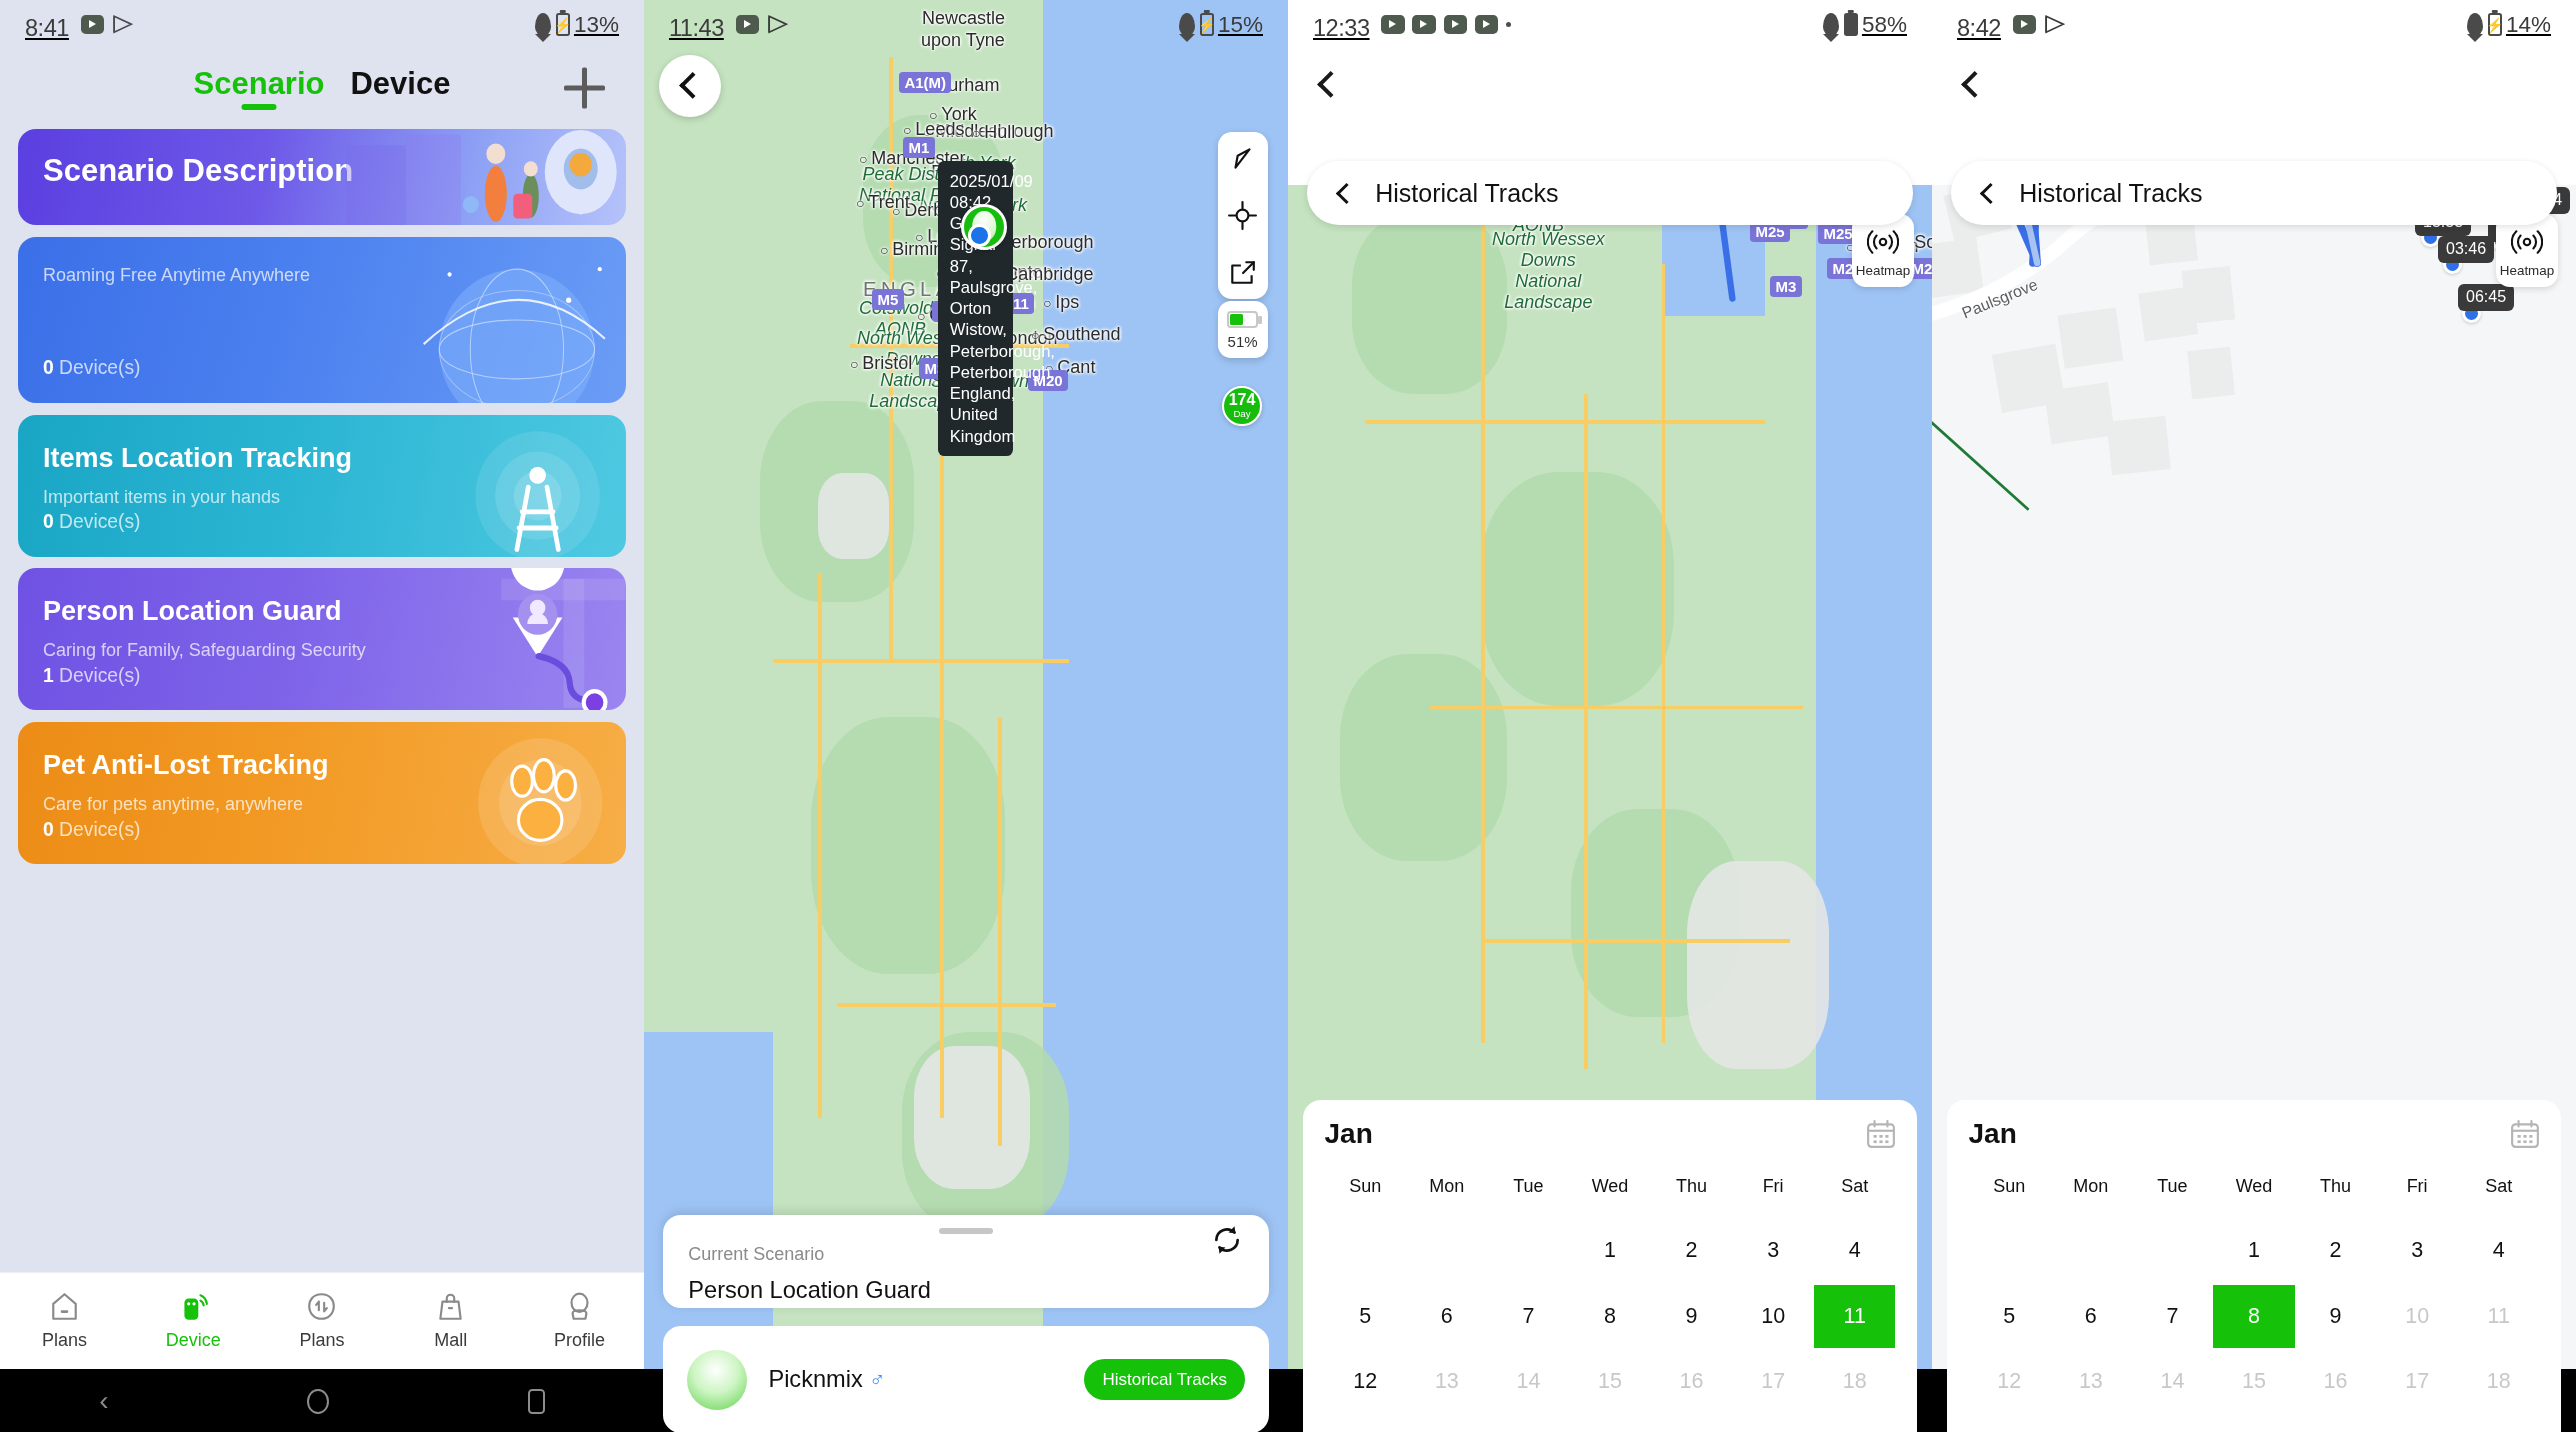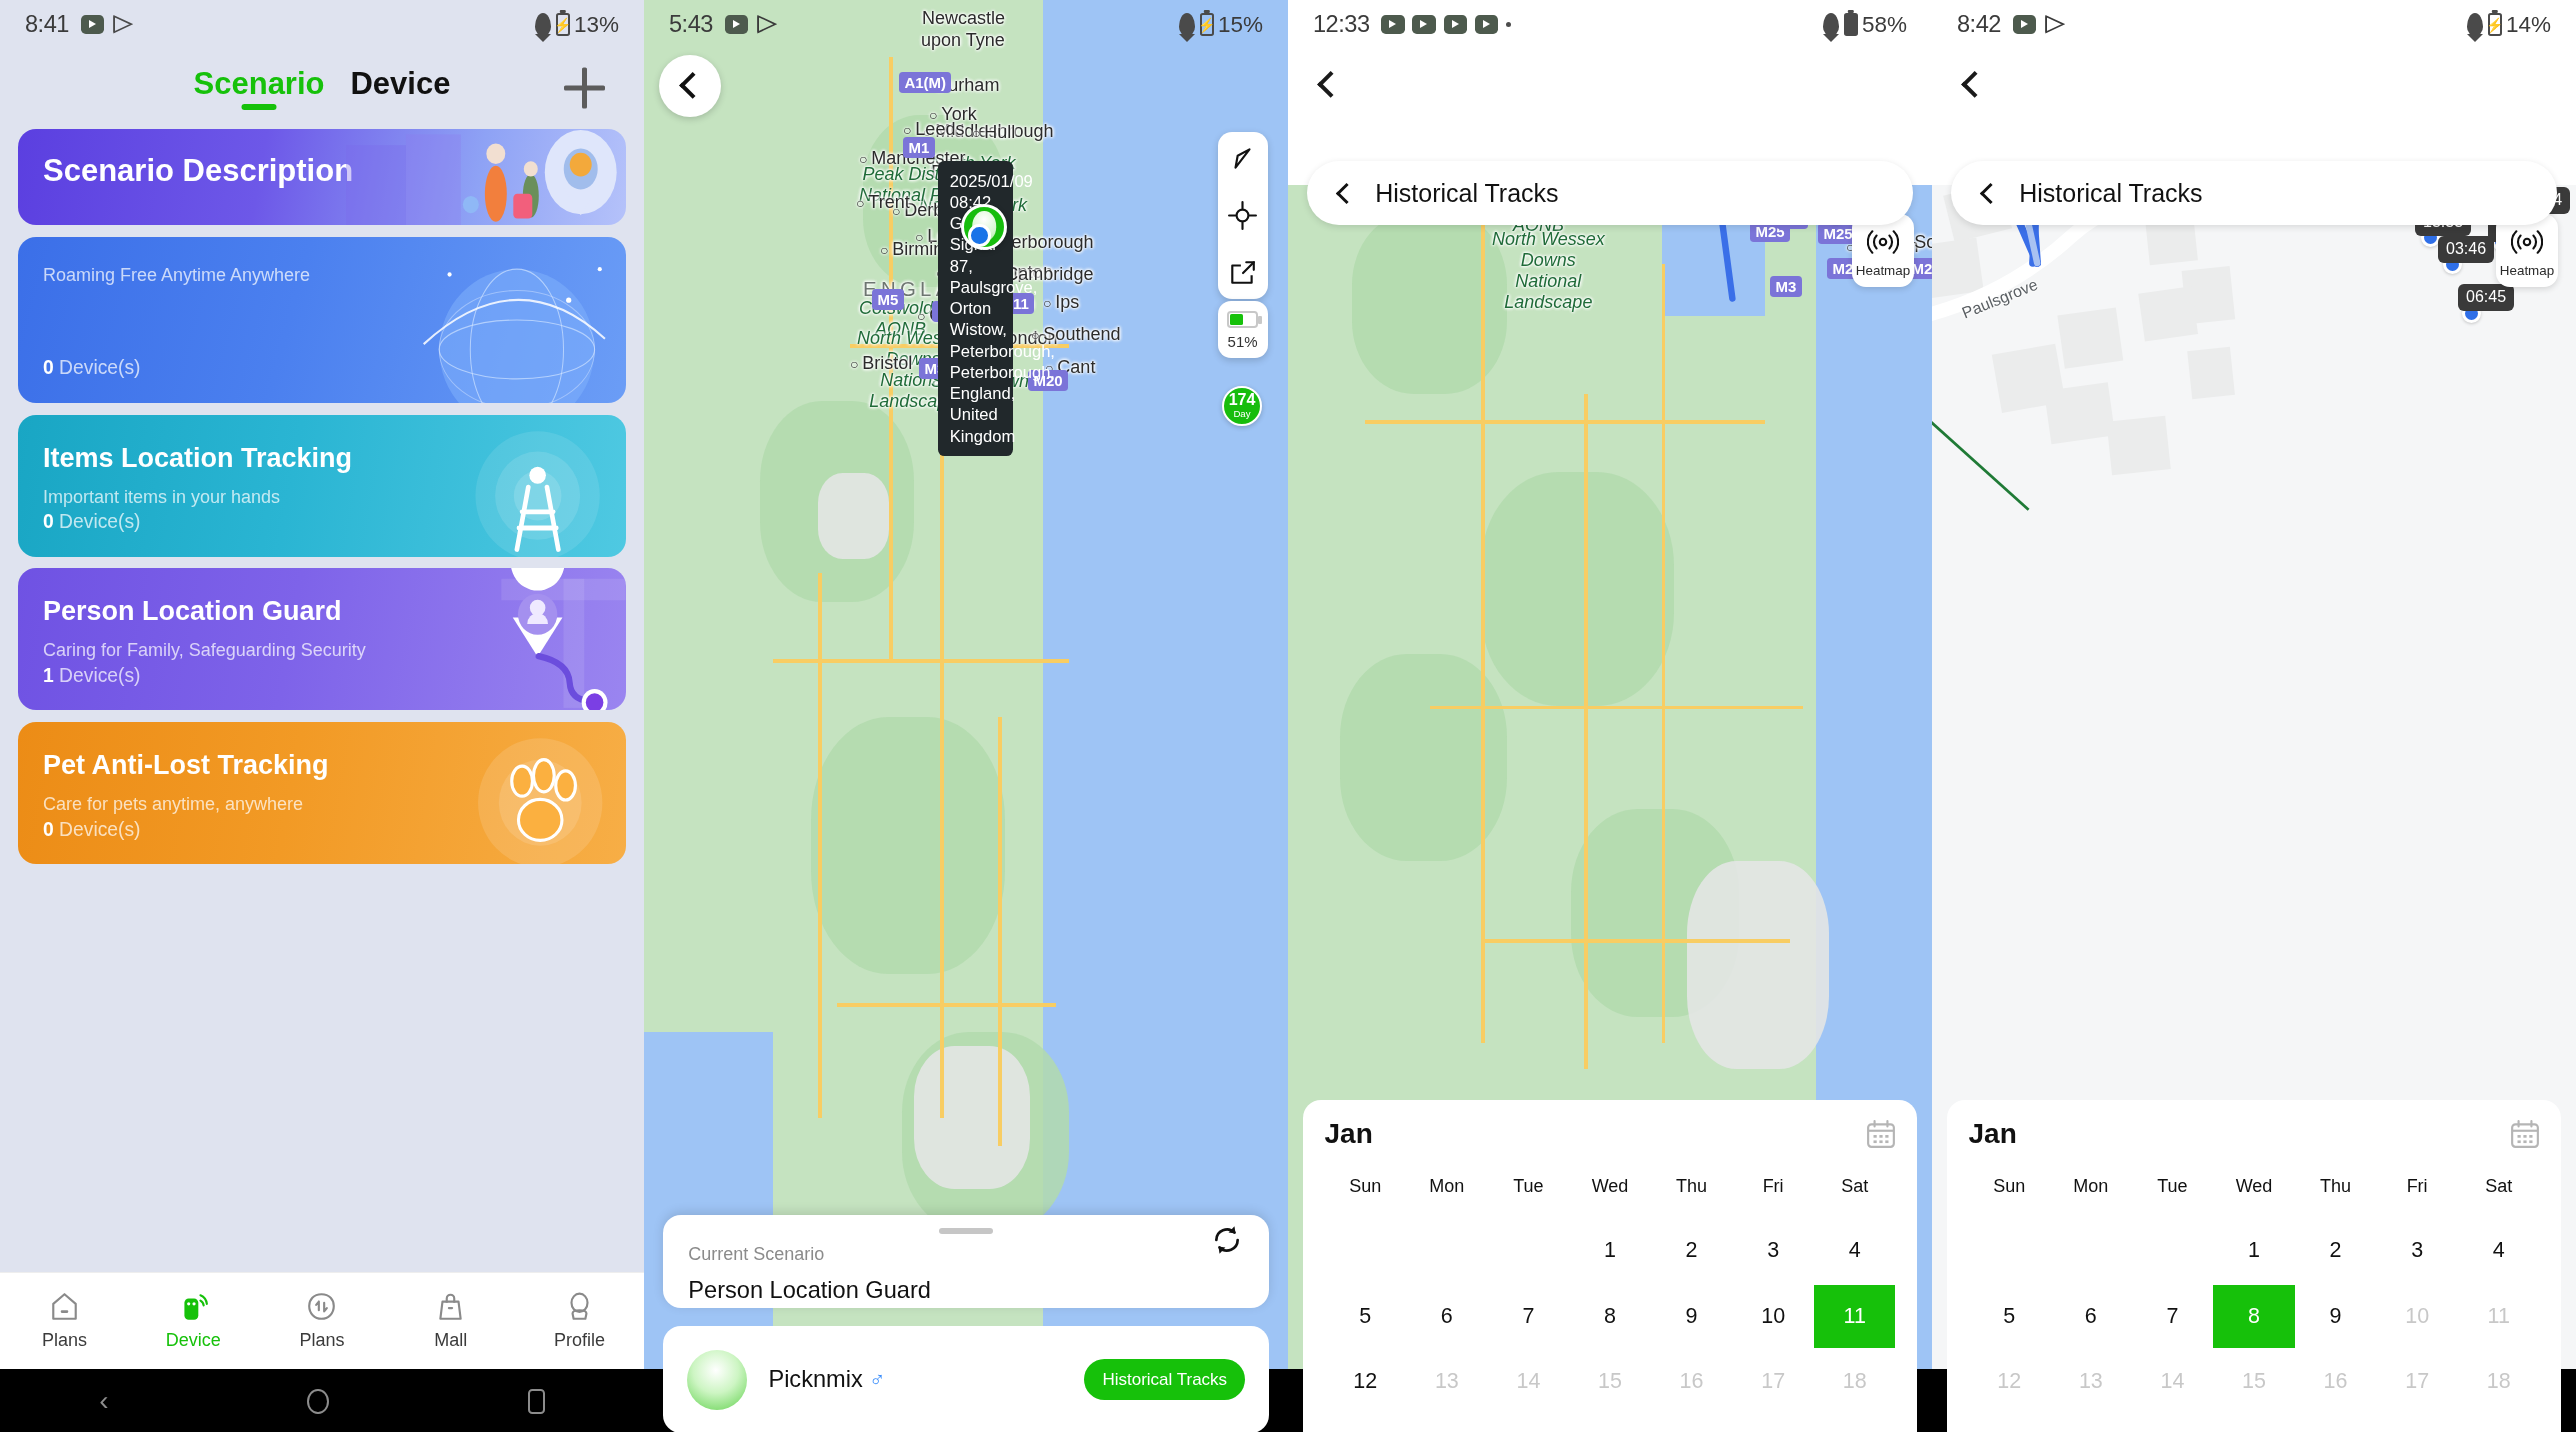--- a/index.html
+++ b/index.html
@@ -1,22 +1,22 @@
 <!DOCTYPE html>
 <html style="font-size:8.6px"><head>
 <meta charset="utf-8">
 <style>
   * { box-sizing: border-box; margin:0; padding:0; }
   html, body { width:2576px; height:1433px; background:#000; font-family:"Liberation Sans", sans-serif; overflow:hidden; }
   .screens { display:flex; width:2576px; height:1433px; }
   .screen { width:644px; height:1433px; position:relative; overflow:hidden; background:#fff; }
 
   
-  .statusbar { position:absolute; top:0; left:0; width:100%; height:49px; display:flex; align-items:center;
-               padding:15px 25px; z-index:40; }
+  .statusbar { position:absolute; top:0; left:0; width:100%; height:49px; display:flex; 
+               padding:15px 25px; z-index:40;text-decoration:underline; }
   .sb-time { font-size:23.6px; color:#3b3b3b; letter-spacing:-0.5px; font-family:"Liberation Sans", sans-serif; }
   .sb-icons { display:flex; align-items:center; gap:7.5px; margin-left:11.8px; }
   .sb-spacer { flex:1; }
   .sb-right { display:flex; align-items:center; gap:4.3px; }
   .sb-pct { font-size:22.5px; color:#3b3b3b; }
   .ic-play { width:23.6px; height:19.3px; background:#4d5a4d; border-radius:4.8px; position:relative; }
   .ic-play:after { content:""; position:absolute; left:8px; top:4.8px; border-left:7px solid #fff;
                    border-top:4.8px solid transparent; border-bottom:4.8px solid transparent; }
   .ic-send { width:21.5px; height:20.4px; position:relative; }
   .ic-send svg { width:21.5px; height:20.4px; }
@@ -395,21 +395,21 @@
     <div class="mbadge" style="left:259px;top:137px;">M1</div>
     <div class="mbadge" style="left:228px;top:289px;">M5</div>
     <div class="mbadge" style="left:288px;top:301px;">M40</div>
     <div class="mbadge" style="left:321px;top:305px;">M1</div>
     <div class="mbadge" style="left:315px;top:327px;">M25</div>
     <div class="mbadge" style="left:351px;top:293px;">M11</div>
     <div class="mbadge" style="left:384px;top:370px;">M20</div>
     <div class="mbadge" style="left:275px;top:358px;">M3</div>
 
     <div class="statusbar">
-      <div class="sb-time">5:43</div>
+      <div class="sb-time">11:43</div>
       <div class="sb-icons">
         <div class="ic-play"></div>
         <div class="ic-send">
           <svg viewBox="0 0 40 38">
               <path d="M4 4 L36 19 L4 34 Z" fill="none" stroke="#3a3a3a" stroke-width="3"></path>
               <path d="M4 4 L4 34" stroke="#3a3a3a" stroke-width="3"></path>
             </svg>
         </div>
       </div>
       <div class="sb-spacer"></div>

